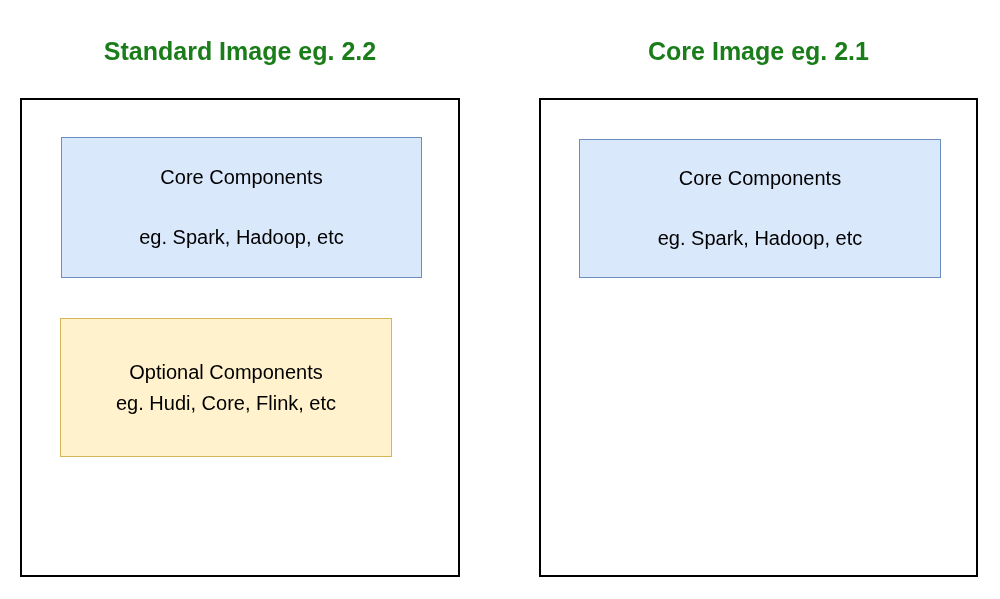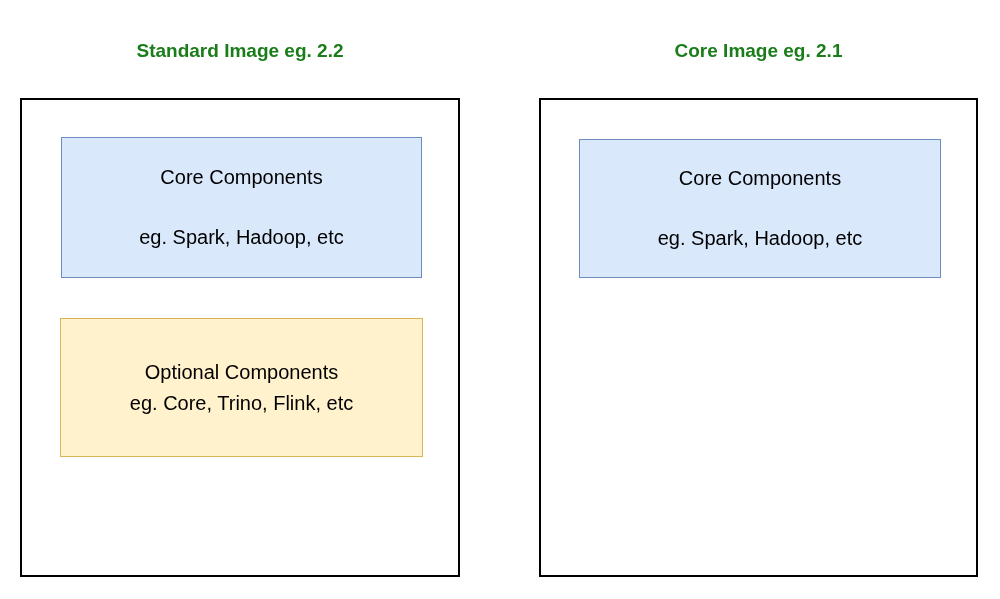--- a/index.html
+++ b/index.html
@@ -21,21 +21,21 @@
     position: relative;
     width: 1000px;
     height: 599px;
     background: #ffffff;
     overflow: hidden;
   }
   .panel-title {
     position: absolute;
     text-align: center;
     font-weight: bold;
-    font-size: 19px;
+    font-size: 25px;
     line-height: 26px;
     color: var(--title-green);
   }
   .panel-title.left  { left: 20px;  width: 440px; top: 38px; }
   .panel-title.right { left: 539px; width: 439px; top: 38px; }
   .outer-box {
     position: absolute;
     background: #ffffff;
     border: 2px solid var(--container-border);
   }
@@ -55,40 +55,40 @@
   .component-box.core {
     background: var(--blue-fill);
     border: 1px solid var(--blue-border);
     gap: 29px;
   }
   .component-box.optional {
     background: var(--yellow-fill);
     border: 1px solid var(--yellow-border);
   }
   .outer-box.left .component-box.core      { left: 39px; top: 37px;  width: 361px; height: 141px; }
-  .outer-box.left .component-box.optional  { left: 38px; top: 218px; width: 363px; height: 139px; }
+  .outer-box.left .component-box.optional  { left: 38px; top: 218px; width: 332px; height: 139px; }
   .outer-box.right .component-box.core     { left: 38px; top: 39px;  width: 362px; height: 139px; }
 </style>
 </head>
 <body>
 
 <div class="canvas">
 
   <div class="panel-title left">Standard Image eg. 2.2</div>
 
   <div class="panel-title right">Core Image eg. 2.1</div>
 
   <div class="outer-box left">
     <div class="component-box core">
       <span>Core Components</span>
       <span>eg. Spark, Hadoop, etc</span>
     </div>
     <div class="component-box optional">
       <span>Optional Components</span>
-      <span>eg. Core, Trino, Flink, etc</span>
+      <span>eg. Hudi, Core, Flink, etc</span>
     </div>
   </div>
 
   <div class="outer-box right">
     <div class="component-box core">
       <span>Core Components</span>
       <span>eg. Spark, Hadoop, etc</span>
     </div>
   </div>
 

